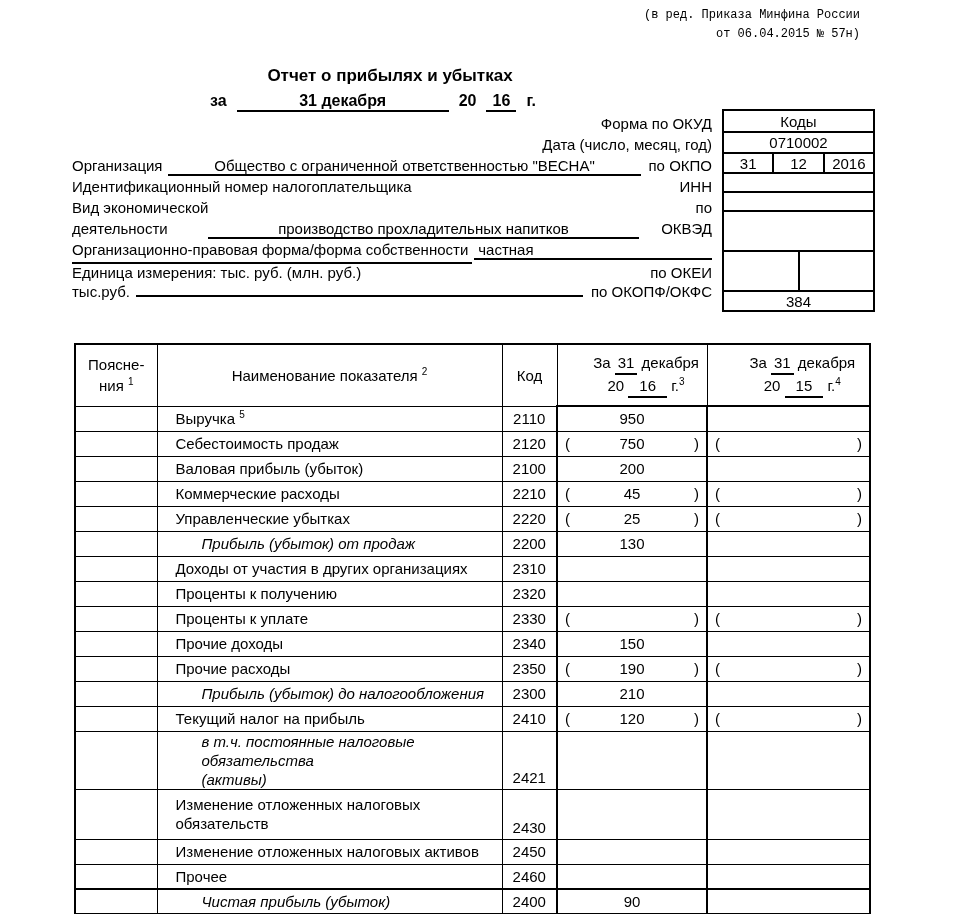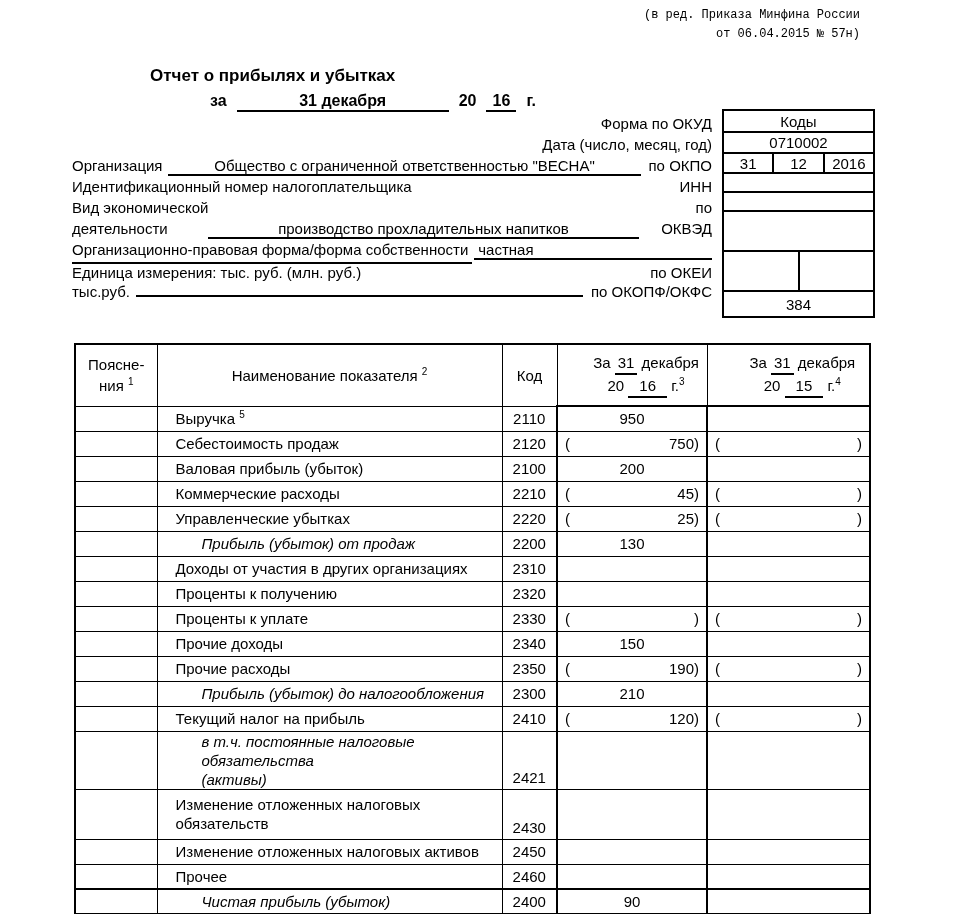--- a/index.html
+++ b/index.html
@@ -6,21 +6,21 @@
   body{width:960px;height:914px;background:#ffffff;color:#000;position:relative;overflow:hidden;
        font-family:"Liberation Sans", sans-serif;}
   .page{position:absolute;inset:0;}
   sup{font-size:10px;line-height:0;}
 
   
   .top-note{position:absolute;top:6px;right:100px;text-align:right;
             font-family:Liberation Mono, monospace;font-size:12px;line-height:19px;}
 
   
-  .main-title{position:absolute;left:150px;top:66px;width:500px;text-align:left;
+  .main-title{position:absolute;left:140px;top:66px;width:500px;text-align:center;
               font-weight:bold;font-size:17px;}
   .subtitle{position:absolute;left:210px;top:92px;font-weight:bold;font-size:16px;
             display:flex;align-items:baseline;gap:10px;}
   .dateline{display:inline-block;width:212px;border-bottom:2px solid #000;text-align:center;}
   .yearline{display:inline-block;width:30px;border-bottom:2px solid #000;text-align:center;}
 
   
   .info{position:absolute;left:72px;top:115px;width:640px;font-size:15px;}
   .irow{height:21px;display:flex;align-items:baseline;white-space:nowrap;}
   .rlab{margin-left:auto;}
@@ -33,21 +33,21 @@
   .codes{position:absolute;left:722px;top:92px;width:153px;font-size:15px;}
   .cbox{box-sizing:border-box;border:2px solid #000;margin-top:-2px;display:flex;
         align-items:center;justify-content:center;text-align:center;}
   .cb-kody{height:24px;margin-top:17px;}
   .cb-okud{height:23px;}
   .cb-date{height:22px;padding:0;}
   .cb-okpo{height:21px;}
   .cb-inn{height:21px;}
   .cb-okved{height:42px;}
   .cb-okopf{height:42px;}
-  .cb-okei{height:28px;}
+  .cb-okei{height:22px;}
   .ccell{flex:1;align-self:stretch;display:flex;align-items:center;justify-content:center;}
   .ccell + .ccell{border-left:2px solid #000;}
 
   
   .report{position:absolute;left:74px;top:343px;border-collapse:collapse;border:2px solid #000;
           table-layout:fixed;font-size:15px;}
   .report th,.report td{border:1px solid #000;padding:0;overflow:hidden;}
   .report thead tr{height:62px;}
   .report thead th{font-weight:normal;vertical-align:middle;text-align:center;line-height:21px;}
   th.hv{border-bottom:2px solid #000;padding-left:28px;}
@@ -56,21 +56,21 @@
   .report tbody tr{height:25px;}
   .report tbody tr.tall{height:50px;}
   td.name{text-align:left;padding-left:18px;line-height:19px;vertical-align:middle;}
   td.name.ind{padding-left:44px;font-style:italic;}
   td.code{text-align:center;vertical-align:middle;}
   tr.tall td.code{vertical-align:bottom;padding-bottom:3px;}
   td.v1{border-left:2px solid #000;border-right:2px solid #000;}
   tr.thick-top td{border-top:2px solid #000;}
   td.center{text-align:center;vertical-align:middle;}
   .pw{display:flex;align-items:center;padding:0 7px;}
-  .pv{flex:1;text-align:right;}
+  .pv{flex:1;text-align:center;}
 </style>
 </head>
 <body>
 
 <div class="page">
 
   <div class="top-note">
     <div>(в ред. Приказа Минфина России</div>
     <div>от 06.04.2015 № 57н)</div>
   </div>

